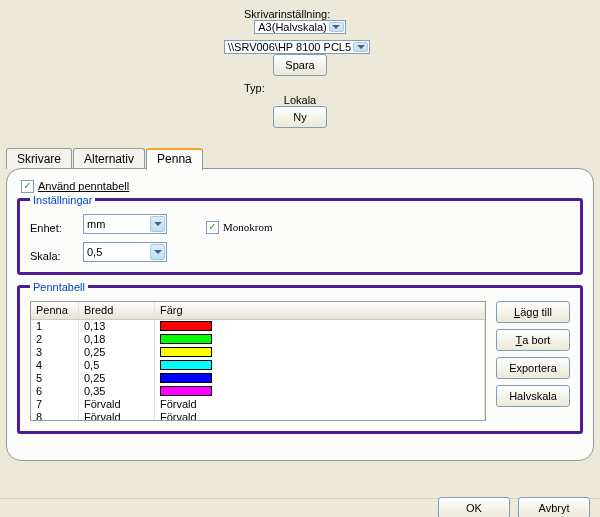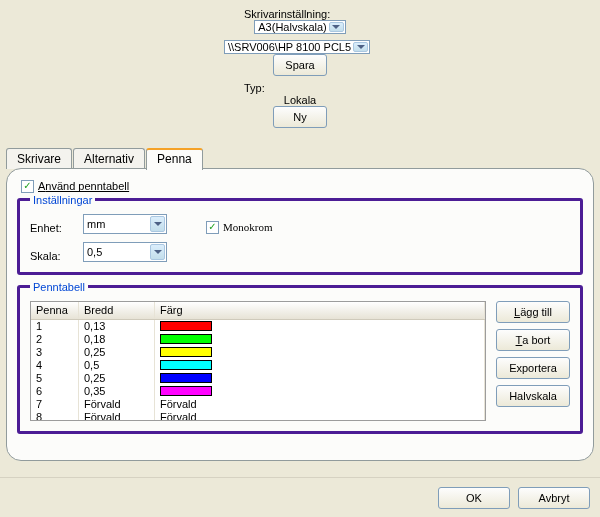--- a/index.html
+++ b/index.html
@@ -134,21 +134,21 @@
   .tbody { height: 102px; overflow-y: scroll; }
   .trow { display:flex; height: 13px; font-size: 11px; }
   .swatch {
     width: 52px; height: 10px; border: 1px solid #000;
   }
   .sidebtns { display:flex; flex-direction:column; gap:6px; }
   .sidebtns .btn { min-width: 74px; }
   .ul0 { text-decoration: underline; text-decoration-skip-ink: none; text-underline-offset: 1px; display:inline-block; }
 
   .footer {
-    position: absolute; left:0; right:0; bottom:0; height: 40px;
+    position: absolute; left:0; right:0; bottom:0; height: 19px;
     display:flex; justify-content:flex-end; align-items:center; gap:8px;
     padding: 0 10px; border-top: 1px solid #d6d2c2;
   }
 
   
   .tbody::-webkit-scrollbar { width: 16px; }
   .tbody::-webkit-scrollbar-track { background: #f1efe2; }
   .tbody::-webkit-scrollbar-thumb { background: #c5d6ef; border:1px solid #7f9db9; }
   .tbody::-webkit-scrollbar-button { background:#dbeefc; border:1px solid #7f9db9; height:16px; }
 </style>

